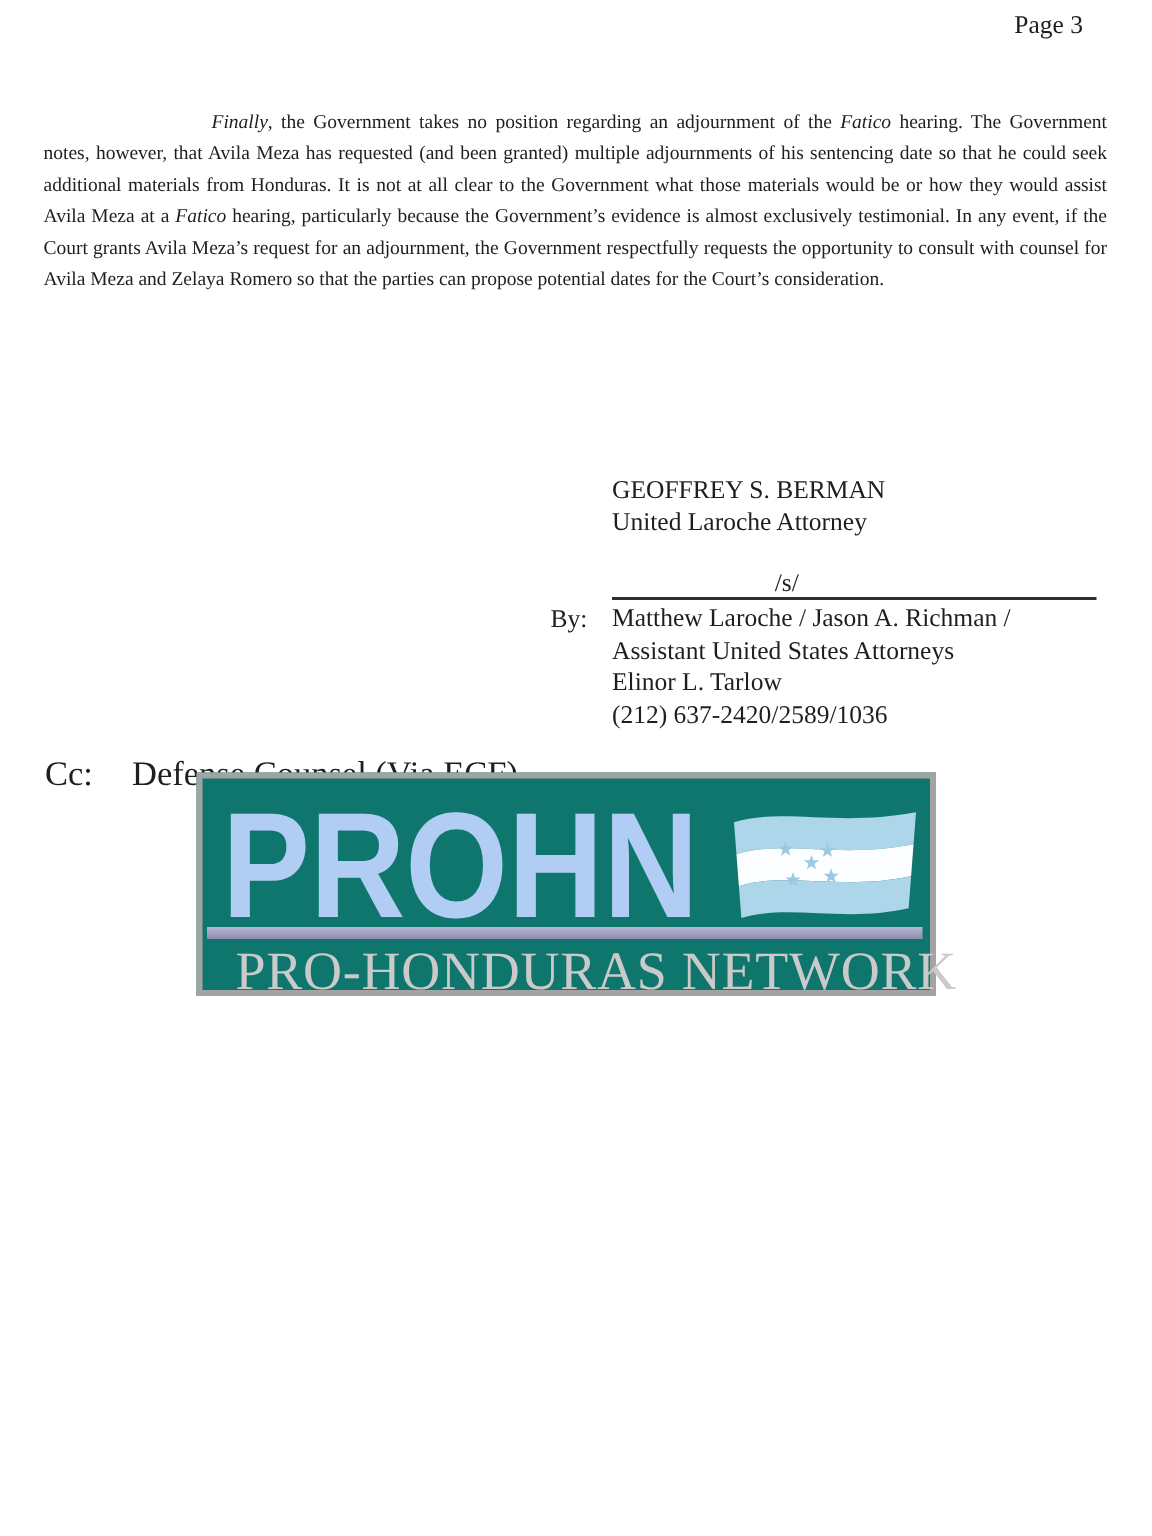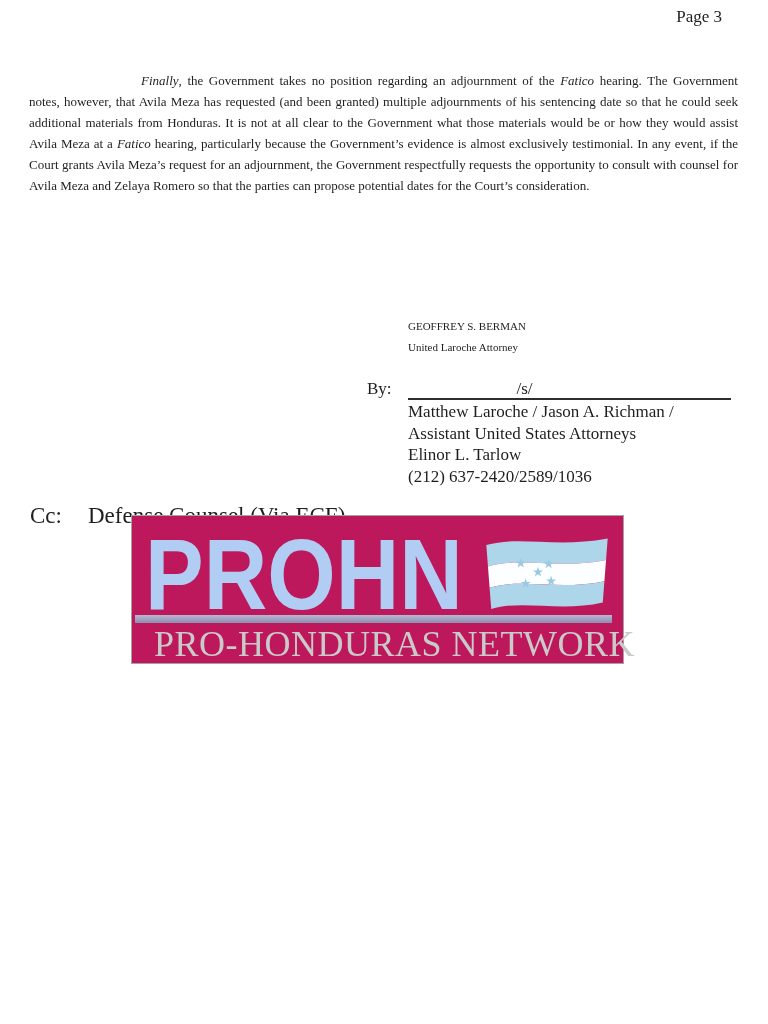--- a/index.html
+++ b/index.html
@@ -10,35 +10,35 @@
   }
   .page-number { position:absolute; top:7px; right:46px; font-size:17px; }
 
   .body-paragraph {
     position:absolute; top:70px; left:29px; width:709px;
     font-size:13px; line-height:21px; text-align:justify; text-indent:112px;
   }
   .body-paragraph i { font-style:italic; }
 
   .sig-closing { position:absolute; left:408px; top:278px; font-size:17px; }
-  .sig-name-block { position:absolute; left:408px; top:316px; font-size:11px; line-height:21px; }
+  .sig-name-block { position:absolute; left:408px; top:316px; font-size:17px; line-height:21px; }
   .sig-by-row { position:absolute; left:367px; top:379px; font-size:17px; display:flex; height:21px; }
-  .sig-by-label { width:41px; }
+  .sig-by-label { width:41px;margin-top:24px; }
   .sig-line {
     width:323px; border-bottom:2px solid #2e2e2e; text-align:center;
     padding-right:90px; line-height:19px; height:21px;
   }
   .sig-ausa-block { position:absolute; left:408px; top:401px; font-size:17px; line-height:21.5px; }
 
   .cc-row { position:absolute; left:30px; top:503px; font-size:23px; }
   .cc-label { display:inline-block; width:58px; }
 
   .watermark {
     position:absolute; left:131px; top:515px; width:493px; height:149px;
-    border:1px solid #a3a3a3; background:#be185d;
+    border:4px solid #a3a3a3; background:#0f766e;
   }
   .wm-acronym {
     position:absolute; left:13px; top:8px;
     font-family:"Liberation Sans", sans-serif; font-weight:bold;
     font-size:100px; line-height:1; color:#b1cdf3;
     transform:scaleX(0.88); transform-origin:left top; white-space:nowrap;
   }
   .wm-bar {
     position:absolute; left:3px; top:99px; width:477px; height:8px;
     background:linear-gradient(180deg,#b7b7d2 0%, #8d8db0 100%);

